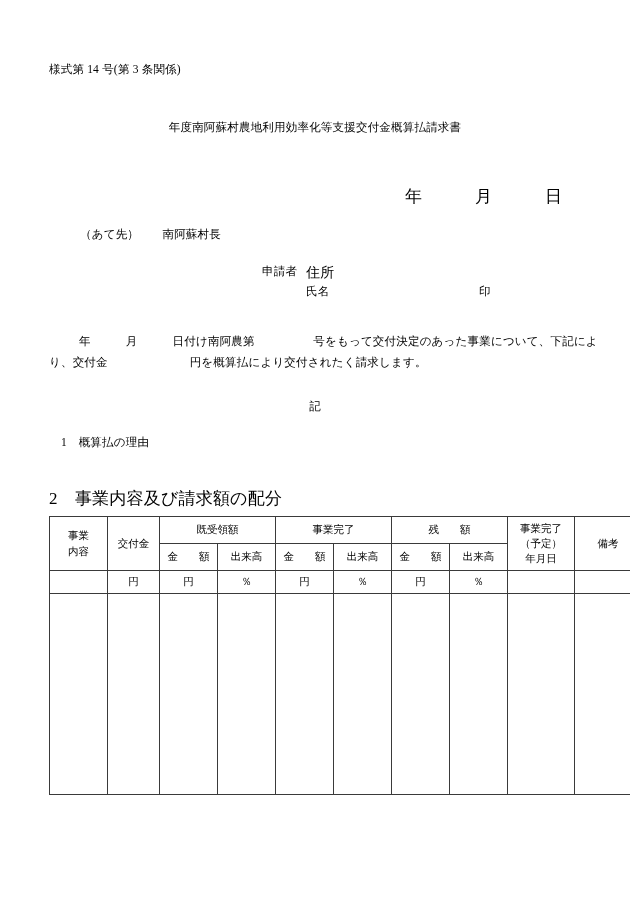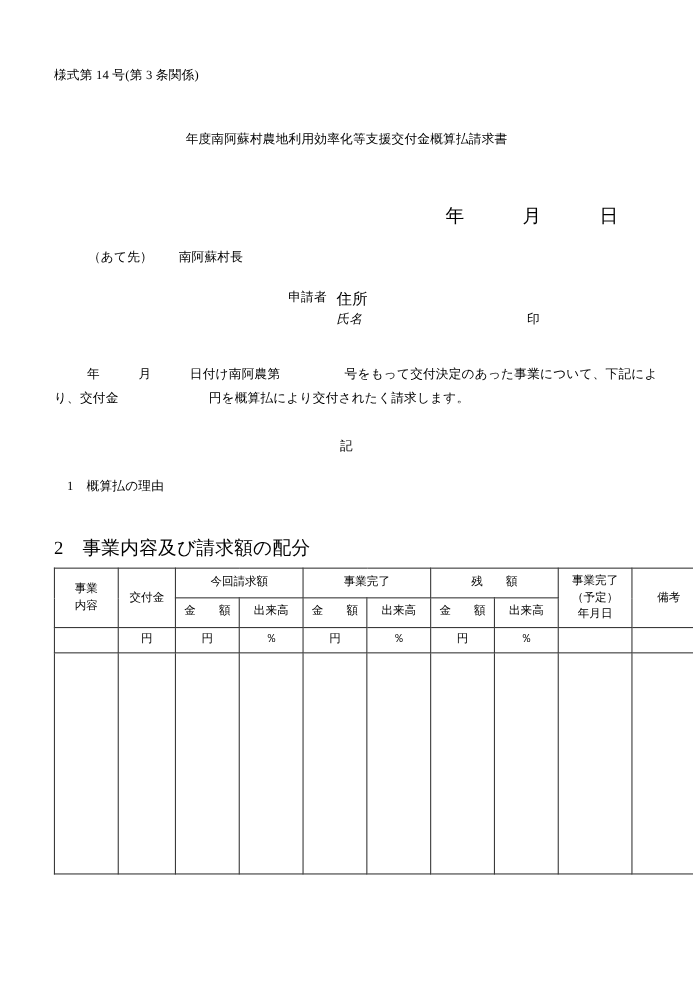--- a/index.html
+++ b/index.html
@@ -32,21 +32,21 @@
 
   .form-no   { left: 49px;  top: 64px;  font-size: 11.5px; }
   .doc-title { left: 0;     top: 122px; width: 630px; text-align: center; font-size: 11.5px; }
 
   .date-line { left: 405px; top: 188px; font-size: 17px; letter-spacing: 0.5px; }
 
   .addressee { left: 68px;  top: 229px; font-size: 11.5px; margin-left: 12px; }
 
   .applicant-label { left: 262px; top: 266px; font-size: 11.5px; }
   .applicant-addr  { left: 306px; top: 266px; font-size: 14px; }
-  .applicant-name  { left: 306px; top: 286px; font-size: 11.5px; font-style: italic; }
+  .applicant-name  { left: 306px; top: 286px; font-size: 11.5px; }
   .seal-mark       { left: 479px; top: 286px; font-size: 11.5px; }
 
   .body-l1 { left: 79px; top: 336px; font-size: 11.5px; }
   .body-l2 { left: 49px; top: 357px; font-size: 11.5px; }
 
   .ki-mark { left: 0; top: 401px; width: 630px; text-align: center; font-size: 11.5px; }
 
   .sec1 { left: 61px; top: 437px; font-size: 11.5px; }
   .sec2 { left: 49px; top: 490px; font-size: 17px; }
 
@@ -66,21 +66,21 @@
     padding: 0;
     font-weight: normal;
     text-align: center;
     vertical-align: middle;
     line-height: 1.45;
   }
   #grant-table th {
     font-size: 10.5px;
   }
   .hrow1 th { height: 26px; }
-  .hrow2 th { height: 26px; font-family: Liberation Mono, monospace; }
+  .hrow2 th { height: 26px; }
 
   .multiline { white-space: pre-line; line-height: 1.45; }
 
   
   .unit-row td {
     height: 22px;
     text-align: right;
     padding-right: 5px;
     font-size: 10.5px;
   }
@@ -136,21 +136,21 @@
       <col class="c-amt">
       <col class="c-prog">
       <col class="c-done">
       <col class="c-remark">
     </colgroup>
     <thead>
       <tr class="hrow1">
         <th rowspan="2" class="multiline">事業
 内容</th>
         <th rowspan="2">交付金</th>
-        <th colspan="2">今回請求額</th>
+        <th colspan="2">既受領額</th>
         <th colspan="2">事業完了</th>
         <th colspan="2">残　　額</th>
         <th rowspan="2" class="multiline">事業完了
 （予定）
 年月日</th>
         <th rowspan="2">備考</th>
       </tr>
       <tr class="hrow2">
         <th>金　　額</th>
         <th>出来高</th>

